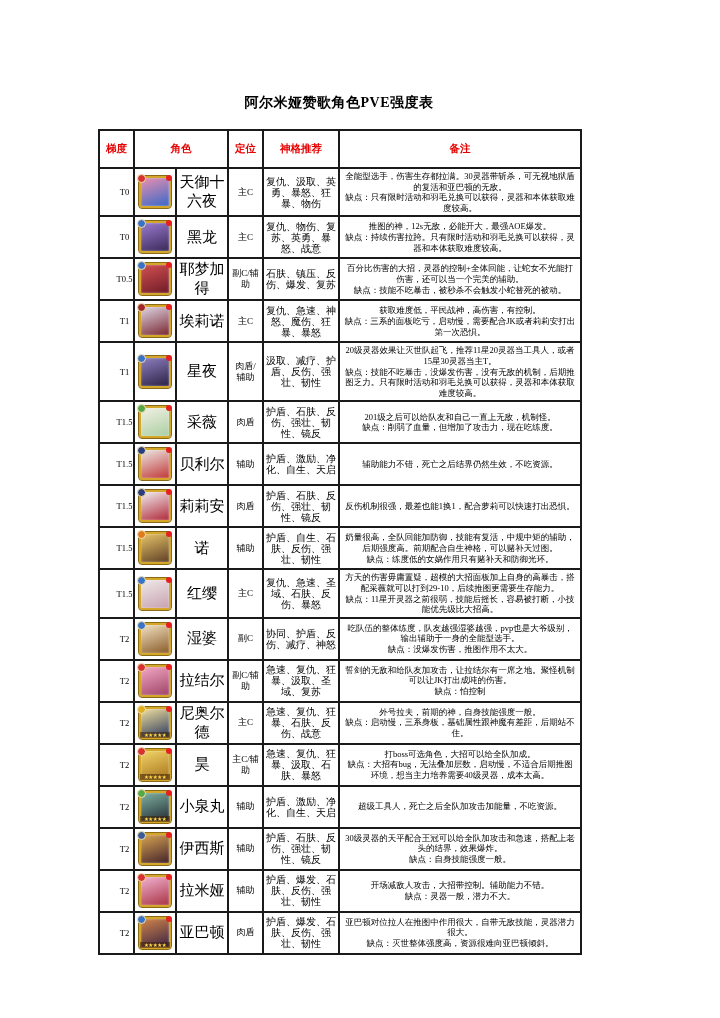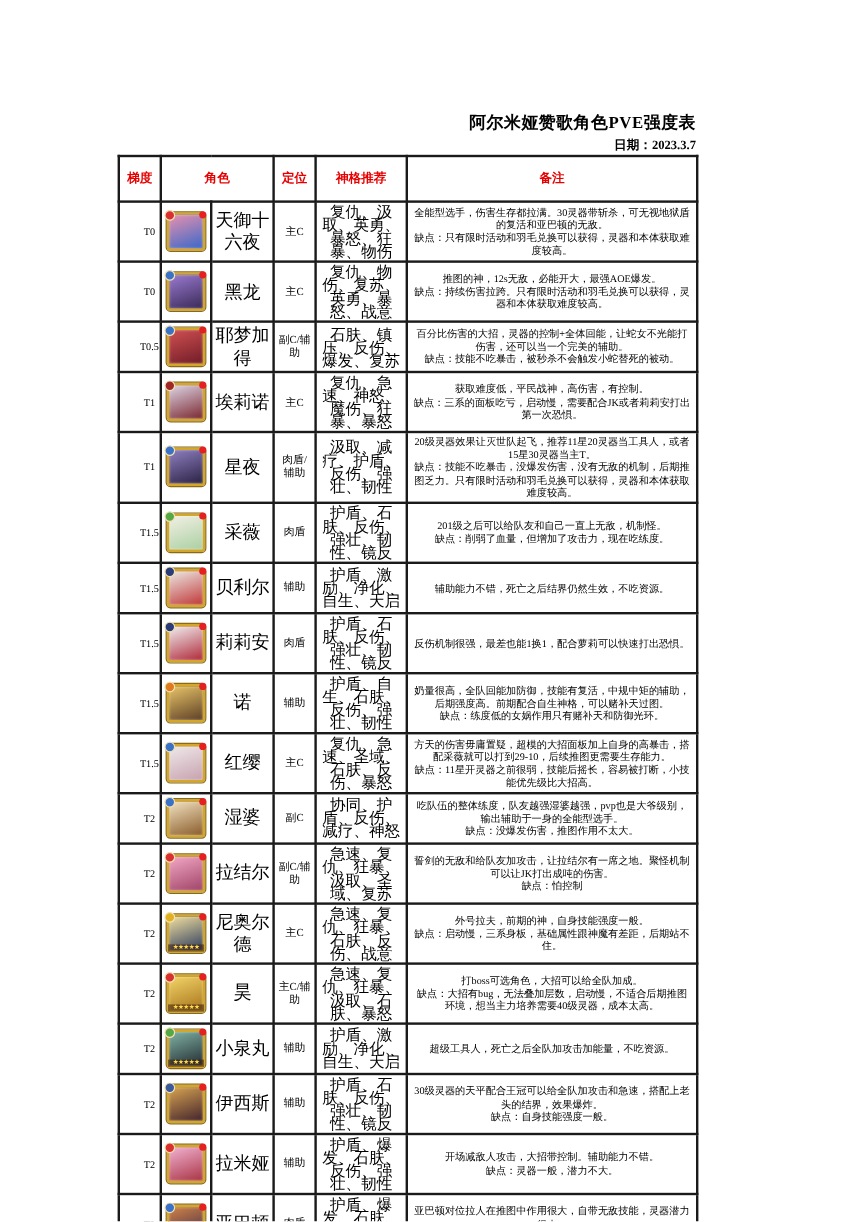--- a/index.html
+++ b/index.html
@@ -7,21 +7,21 @@
   .page {
     position:relative;
     width:720px; height:1018px;
     background:#ffffff;
     font-family:"Liberation Serif","DejaVu Serif",serif;
     color:#000;
     overflow:hidden;
   }
   .title {
     position:absolute; left:98px; top:94px; width:482px;
-    text-align:right; font-size:14px; font-weight:bold;
+    text-align:center; font-size:14px; font-weight:bold;
     letter-spacing:0.5px;
   }
   .date {
     position:absolute; left:98px; top:114px; width:482px;
     text-align:right; font-size:10.5px; font-weight:bold;
   }
   table.tier-table {
     position:absolute; left:98px; top:129px; width:482px;
     border-collapse:collapse; table-layout:fixed;
   }
@@ -33,21 +33,21 @@
   .tier-table thead th {
     height:38px;
     color:#e60000;
     font-weight:bold;
     font-size:10.5px;
     margin-left:32px;
   }
   .c-tier  { font-size:8.5px;padding-left:16px; }
   .c-name  { font-size:15px; }
   .c-role  { font-size:9px; padding:4px 2px; line-height:11px; }
-  .c-div   { font-size:13px; padding:2px 2px; line-height:11px; }
+  .c-div   { font-size:10px; padding:2px 2px; line-height:11px; }
   .c-notes {
     font-size:8.5px; padding:2px 4px; line-height:10.6px;
     text-align:left; white-space:pre-line;
   }
   .c-avatar { padding:2px 0; }
   .avatar {
     position:relative;
     width:32px; height:32px;
     margin:2px auto;
     border:2px solid #d4a62a;
@@ -71,21 +71,20 @@
     color:#ffd84a; background:rgba(60,30,10,.55);
     letter-spacing:-0.5px;
     font-family:"DejaVu Sans",sans-serif;
   }
 </style>
 </head>
 <body>
 
 <div class="page">
   <div class="title">阿尔米娅赞歌角色PVE强度表</div>
-  <div class="date">日期：2023.3.7</div>
 
   <table class="tier-table">
     <colgroup>
       <col style="width:35px">
         <col style="width:42px">
         <col style="width:52px">
       <col style="width:35px">
         <col style="width:76px">
         <col style="width:242px">
     </colgroup>

